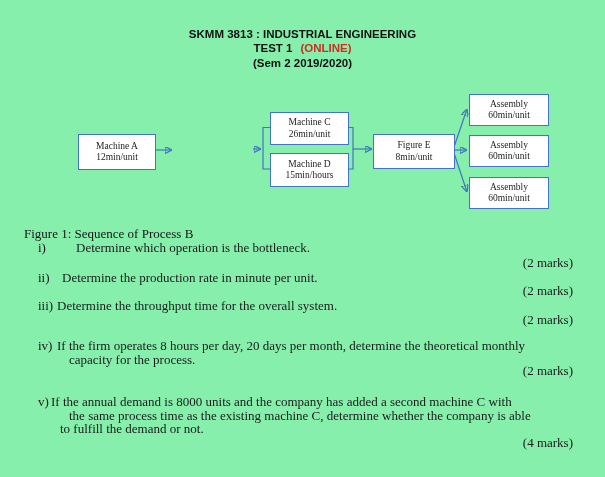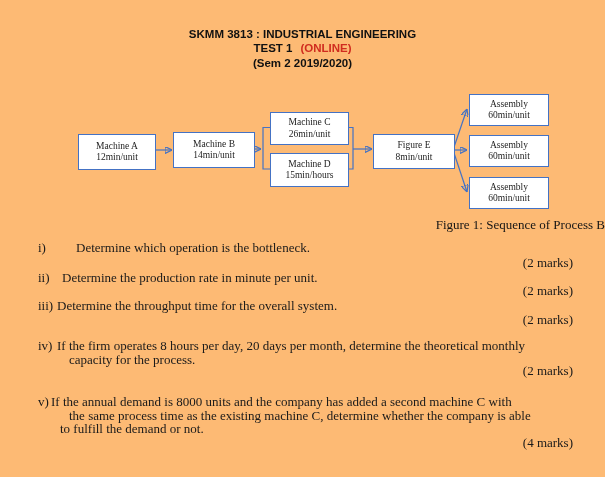--- a/index.html
+++ b/index.html
@@ -2,42 +2,42 @@
 <html style="--accent: #4472c4; --online-red: #d02c1f;"><head>
 <meta charset="utf-8">
 <style>
   :root{
     --accent:#4472c4;
     --online-red:#d02c1f;
     --ink:#1a1a1a;
   }
   html,body{margin:0;padding:0;background:#fff;}
   .page{
-    position:relative;width:605px;height:477px;background:#fdba74;overflow:hidden;
+    position:relative;width:605px;height:477px;background:#86efac;overflow:hidden;
     font-family:"Liberation Serif",serif;color:var(--ink);
   }
   
   .header{
     position:absolute;top:27px;left:0;right:0;text-align:center;
     font-family:"Liberation Sans",sans-serif;font-weight:bold;
     font-size:11.5px;line-height:14.3px;color:#111;
   }
   .online{color:var(--online-red);margin-left:8px;}
   
   .connectors{position:absolute;left:0;top:0;width:605px;height:250px;}
   .connectors line,.connectors path{stroke:var(--accent);stroke-width:1.2;fill:none;}
   .ah{fill:var(--accent);stroke:none;}
   .dbox{
     position:absolute;border:1px solid var(--accent);background:#fff;
     display:flex;flex-direction:column;align-items:center;justify-content:center;
     font-size:9.5px;line-height:11.5px;text-align:center;color:#1c1c1c;
   }
   .caption{
-    position:absolute;top:217px;left:0;right:0;text-align:right;
-    font-size:13px;color:#151515;
+    position:absolute;top:226px;left:0;right:0;text-align:left;
+    font-size:13px;color:#151515;padding-left:24px;
   }
   
   .q{position:absolute;left:38px;right:32px;font-size:13px;line-height:13.5px;}
   .q .lbl{position:absolute;left:0;top:0;}
   .qline{white-space:nowrap;}
   .marks{
     position:absolute;right:32px;font-size:13px;line-height:13.5px;text-align:right;
   }
 </style>
 </head>
@@ -65,24 +65,20 @@
     <path d="M347,127.5 H353 V169 H347"></path>
     <line x1="353" y1="149" x2="372" y2="149" marker-end="url(#ah)"></line>
     <line x1="453" y1="150" x2="467" y2="109" marker-end="url(#ah)"></line>
     <line x1="453" y1="150" x2="467" y2="150" marker-end="url(#ah)"></line>
     <line x1="453" y1="150" x2="467" y2="192" marker-end="url(#ah)"></line>
   </svg>
 
   <div class="dbox" style="left:78px;top:134px;width:76px;height:34px">
     <div>Machine A</div>
     <div>12min/unit</div>
-  </div>
-  <div class="dbox" style="left:173px;top:132px;width:80px;height:34px">
-    <div>Machine B</div>
-    <div>14min/unit</div>
   </div>
   <div class="dbox" style="left:270px;top:112px;width:77px;height:31px">
     <div>Machine C</div>
     <div>26min/unit</div>
   </div>
   <div class="dbox" style="left:270px;top:153px;width:77px;height:32px">
     <div>Machine D</div>
     <div>15min/hours</div>
   </div>
   <div class="dbox" style="left:373px;top:134px;width:80px;height:33px">

